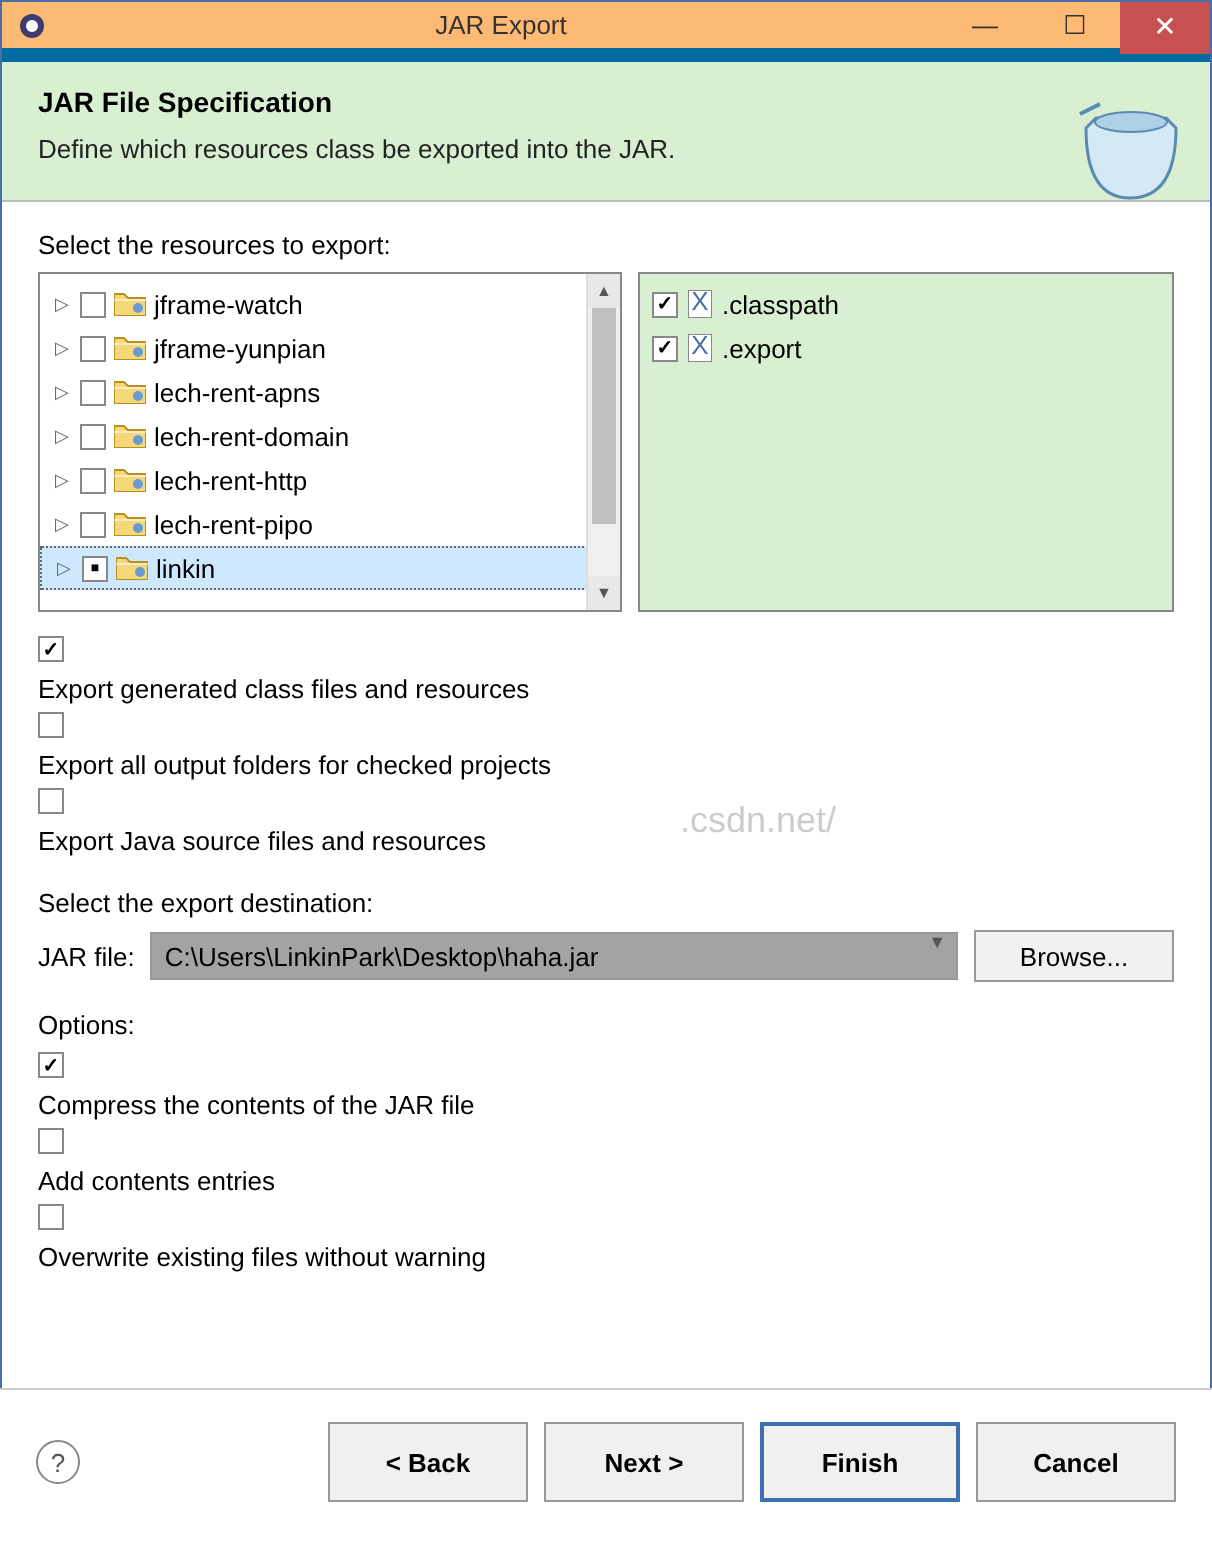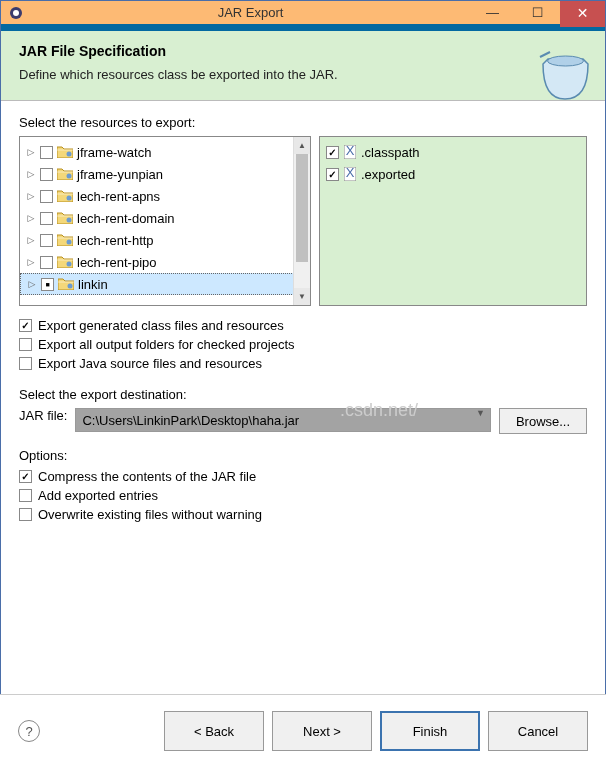--- a/index.html
+++ b/index.html
@@ -27,31 +27,31 @@
 .chk { width: 13px; height: 13px; border: 1px solid #888; background: #fff; display: inline-flex; align-items: center; justify-content: center; font-size: 10px; cursor: pointer; }
 .chk.checked::after { content: "✓"; color: #000; font-weight: bold; }
 .chk.partial::after { content: "■"; color: #000; font-size: 7px; }
 .folder-icon { width: 16px; height: 12px; display: inline-block; }
 .folder-icon svg { display: block; }
 .file-icon { width: 14px; height: 14px; display: inline-flex; align-items: center; justify-content: center; }
 .scrollbar { position: absolute; right: 0; top: 0; width: 17px; height: 100%; background: #f0f0f0; border-left: 1px solid #ddd; }
 .scrollbar .arrow { height: 17px; background: #e8e8e8; display: flex; align-items: center; justify-content: center; font-size: 8px; color: #555; cursor: pointer; }
 .scrollbar .thumb { background: #c0c0c0; margin: 0 2px; }
 .options-group { margin-bottom: 16px; }
-.opt-row { display: flex; align-items: center; gap: 6px; margin-bottom: 4px; }
+.opt-row { display: flex; align-items: flex-start; gap: 6px; margin-bottom: 4px; flex-direction: column; }
 .opt-row .chk { flex-shrink: 0; }
 .opt-row a { color: #3b5998; text-decoration: underline; cursor: pointer; }
-.dest-row { display: flex; align-items: flex-start; gap: 8px; margin-bottom: 14px; }
+.dest-row { display: flex; align-items: center; gap: 8px; margin-bottom: 14px; }
 .dest-row input { flex: 1; height: 24px; border: 1px solid #999; padding: 0 6px; background: #a3a3a3; }
 .dest-row .dropdown-arrow { position: absolute; right: 6px; font-size: 9px; color: #555; pointer-events: none; }
 .dest-input-wrap { flex: 1; position: relative; display: flex; }
-.browse-btn { width: 88px; height: 26px; border: 1px solid #999; background: #f0f0f0; cursor: pointer; }
+.browse-btn { width: 100px; height: 26px; border: 1px solid #999; background: #f0f0f0; cursor: pointer; }
 .footer { position: absolute; bottom: 0; left: 0; right: 0; padding: 16px 18px 20px; display: flex; align-items: center; border-top: 1px solid #ccc; background: #fff; }
 .help-icon { width: 22px; height: 22px; border: 1px solid #888; border-radius: 50%; display: flex; align-items: center; justify-content: center; color: #555; cursor: pointer; margin-right: auto; }
-.footer .btn { width: 100px; height: 40px; border: 1px solid #999; background: #f0f0f0; cursor: pointer; margin-left: 8px; }
+.footer .btn { width: 100px; height: 40px; border: 1px solid #999; background: #f0f0f0; cursor: pointer; margin-left: 8px; font-weight: bold; }
 .footer .btn.default { border: 2px solid #3b73af; }
 .watermark { position: absolute; font-size: 18px; color: #ccc; pointer-events: none; }
 </style>
 </head>
 <body>
 
 <div class="titlebar">
   <div class="icon">
     <svg width="16" height="16" viewBox="0 0 16 16">
         <circle cx="8" cy="8" r="6" fill="#3b3b6d"></circle>
@@ -187,21 +187,21 @@
             <span>.classpath</span>
           </div>
           <div class="tree-item">
             <span class="chk checked"></span>
             <span class="file-icon">
               <svg width="12" height="14" viewBox="0 0 12 14">
                 <rect x="0" y="0" width="12" height="14" fill="#fff" stroke="#888"></rect>
                 <text x="6" y="10" font-size="8" text-anchor="middle" fill="#4a6ea9">X</text>
               </svg>
             </span>
-            <span>.exported</span>
+            <span>.export</span>
           </div>
         </div>
     </div>
   </div>
 
   <div class="options-group" id="export-opts">
       <div class="opt-row">
         <span class="chk checked"></span>
         <span>Export generated class files and resources</span>
       </div>
@@ -226,21 +226,21 @@
   </div>
 
   <div class="label">Options:</div>
   <div class="options-group" id="compress-opts">
       <div class="opt-row">
         <span class="chk checked"></span>
         <span>Compress the contents of the JAR file</span>
       </div>
       <div class="opt-row">
         <span class="chk "></span>
-        <span>Add exported entries</span>
+        <span>Add contents entries</span>
       </div>
       <div class="opt-row">
         <span class="chk "></span>
         <span>Overwrite existing files without warning</span>
       </div>
     </div>
   <span class="watermark" style="top:400px;left:340px">.csdn.net/</span>
 </div>
 
 <div class="footer">

